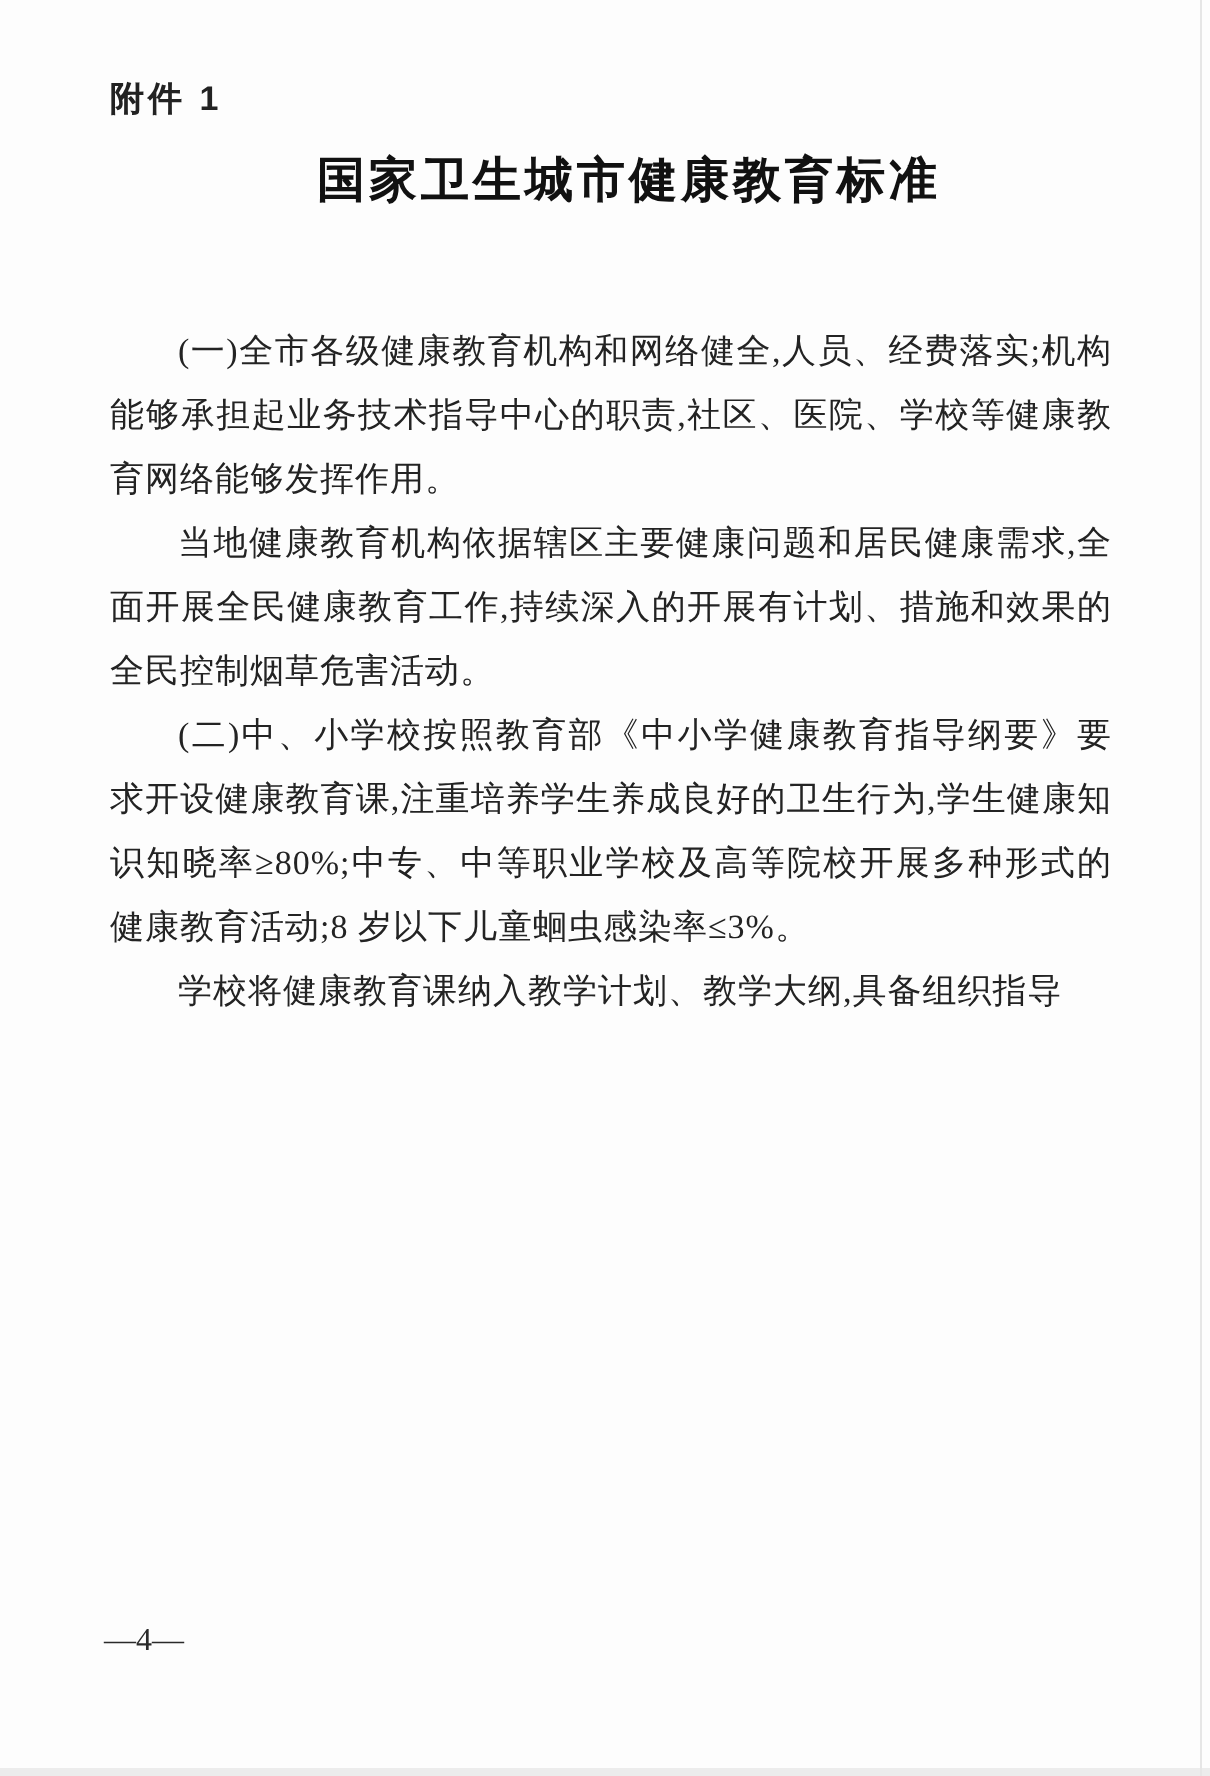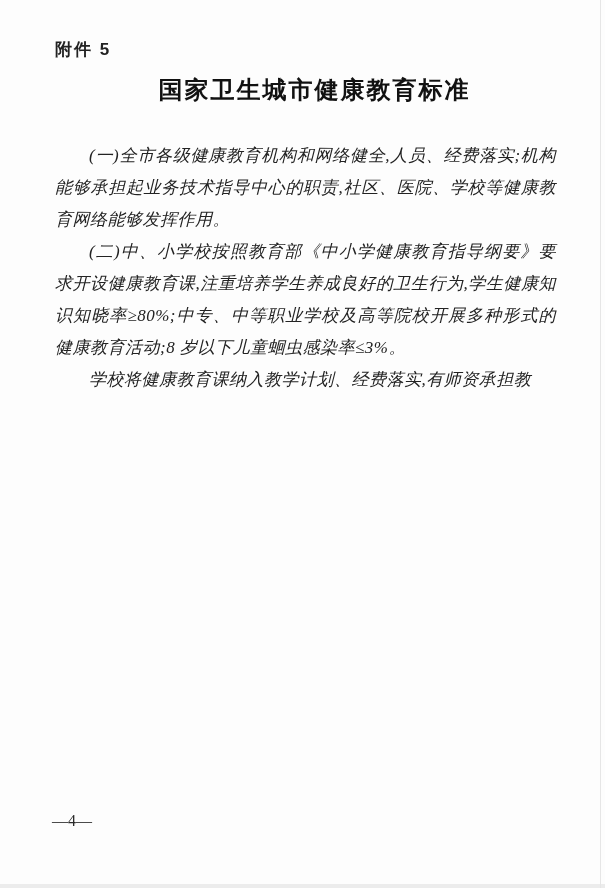--- a/index.html
+++ b/index.html
@@ -36,30 +36,29 @@
     text-align: center;
     font-family: "Liberation Sans", "DejaVu Sans", sans-serif;
     font-size: 24px;
     font-weight: bold;
     letter-spacing: 2px;
     color: #111;
     padding-left: 12px;
   }
   .doc-body {
     position: absolute;
-    top: 140px;
+    top: 160px;
     left: 55px;
     width: 501px;
     font-size: 17px;
     line-height: 32px;
     text-align: justify;
     text-justify: inter-ideograph;
     letter-spacing: 0.5px;
     color: #232323;
-    font-style: italic;
   }
   .doc-body p {
     margin: 0;
     text-indent: 2em;
   }
   .page-number {
     position: absolute;
     top: 812px;
     left: 52px;
     font-size: 16px;
@@ -81,28 +80,29 @@
     width: 1px;
     height: 100%;
     background: #e6e6e6;
   }
 </style>
 </head>
 <body>
 
 <div class="page">
 
-  <div class="attachment-label">附件 5</div>
+  <div class="attachment-label">附件 1</div>
 
   <h1 class="doc-title">国家卫生城市健康教育标准</h1>
 
   <div class="doc-body">
     <p>(一)全市各级健康教育机构和网络健全,人员、经费落实;机构能够承担起业务技术指导中心的职责,社区、医院、学校等健康教育网络能够发挥作用。</p>
+    <p>当地健康教育机构依据辖区主要健康问题和居民健康需求,全面开展全民健康教育工作,持续深入的开展有计划、措施和效果的全民控制烟草危害活动。</p>
     <p>(二)中、小学校按照教育部《中小学健康教育指导纲要》要求开设健康教育课,注重培养学生养成良好的卫生行为,学生健康知识知晓率≥80%;中专、中等职业学校及高等院校开展多种形式的健康教育活动;8 岁以下儿童蛔虫感染率≤3%。</p>
-    <p>学校将健康教育课纳入教学计划、经费落实,有师资承担教</p>
+    <p>学校将健康教育课纳入教学计划、教学大纲,具备组织指导</p>
   </div>
 
   <div class="page-number">—4—</div>
 
   <div class="scan-edge-bottom"></div>
   <div class="scan-edge-right"></div>
 
 </div>
 
 </body></html>

